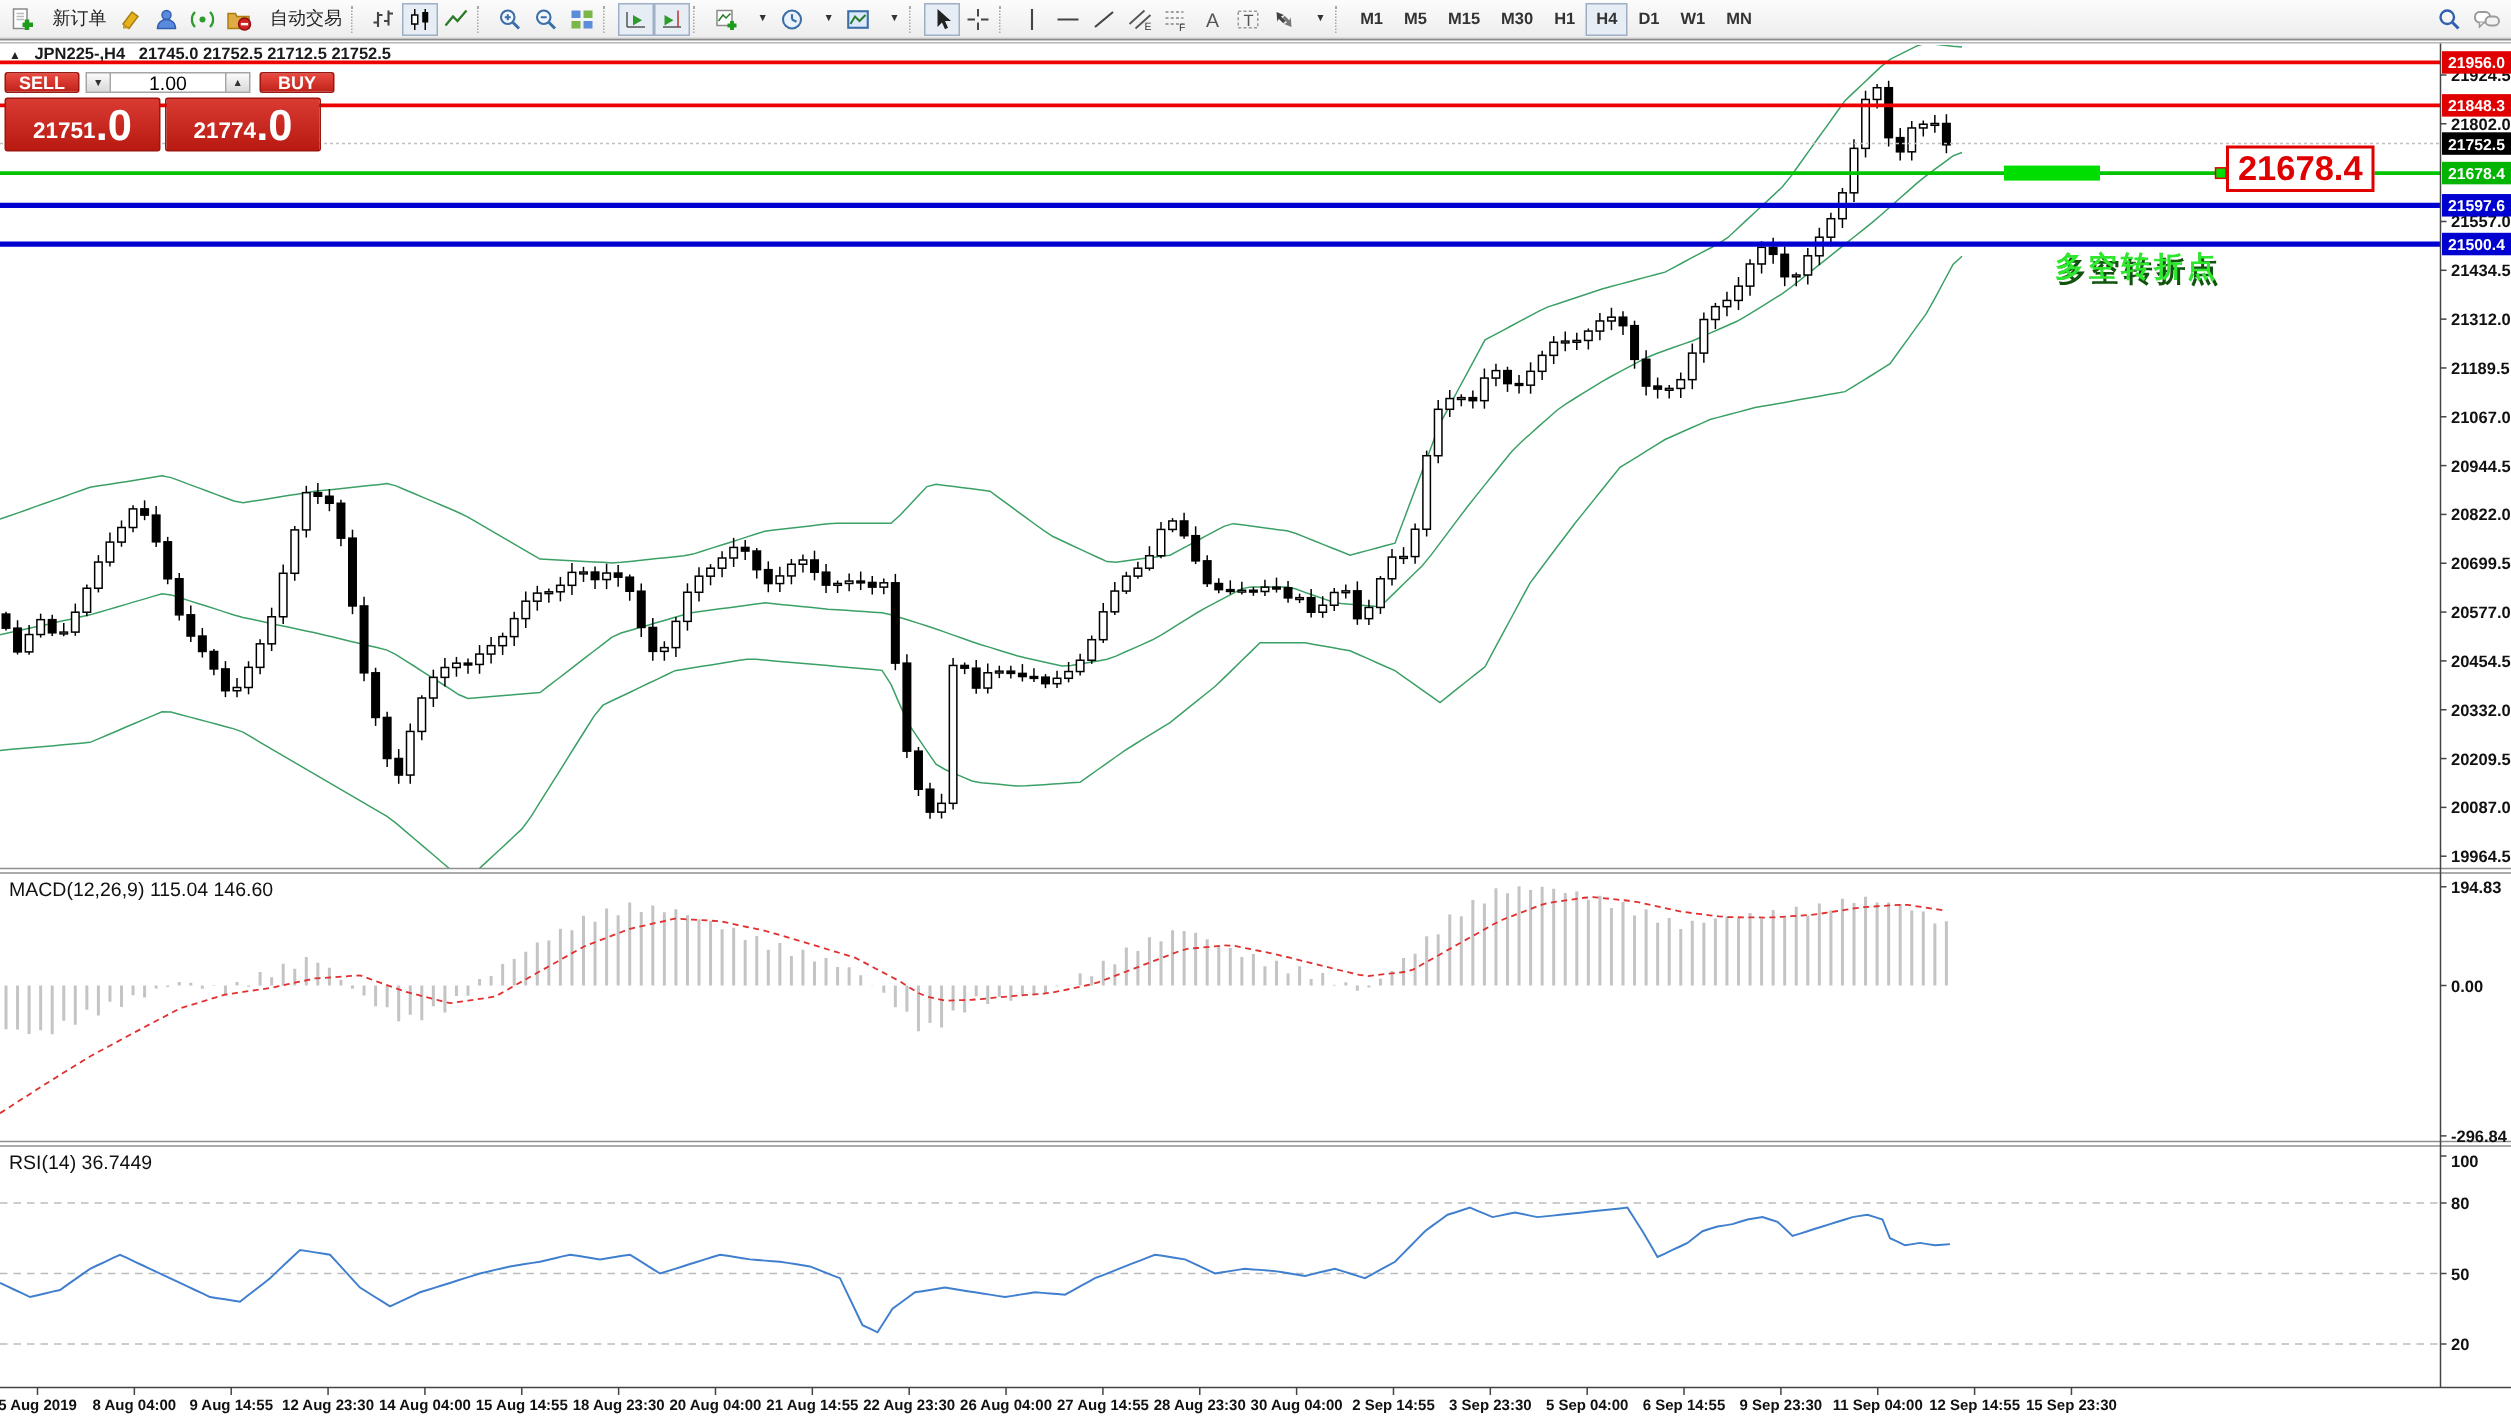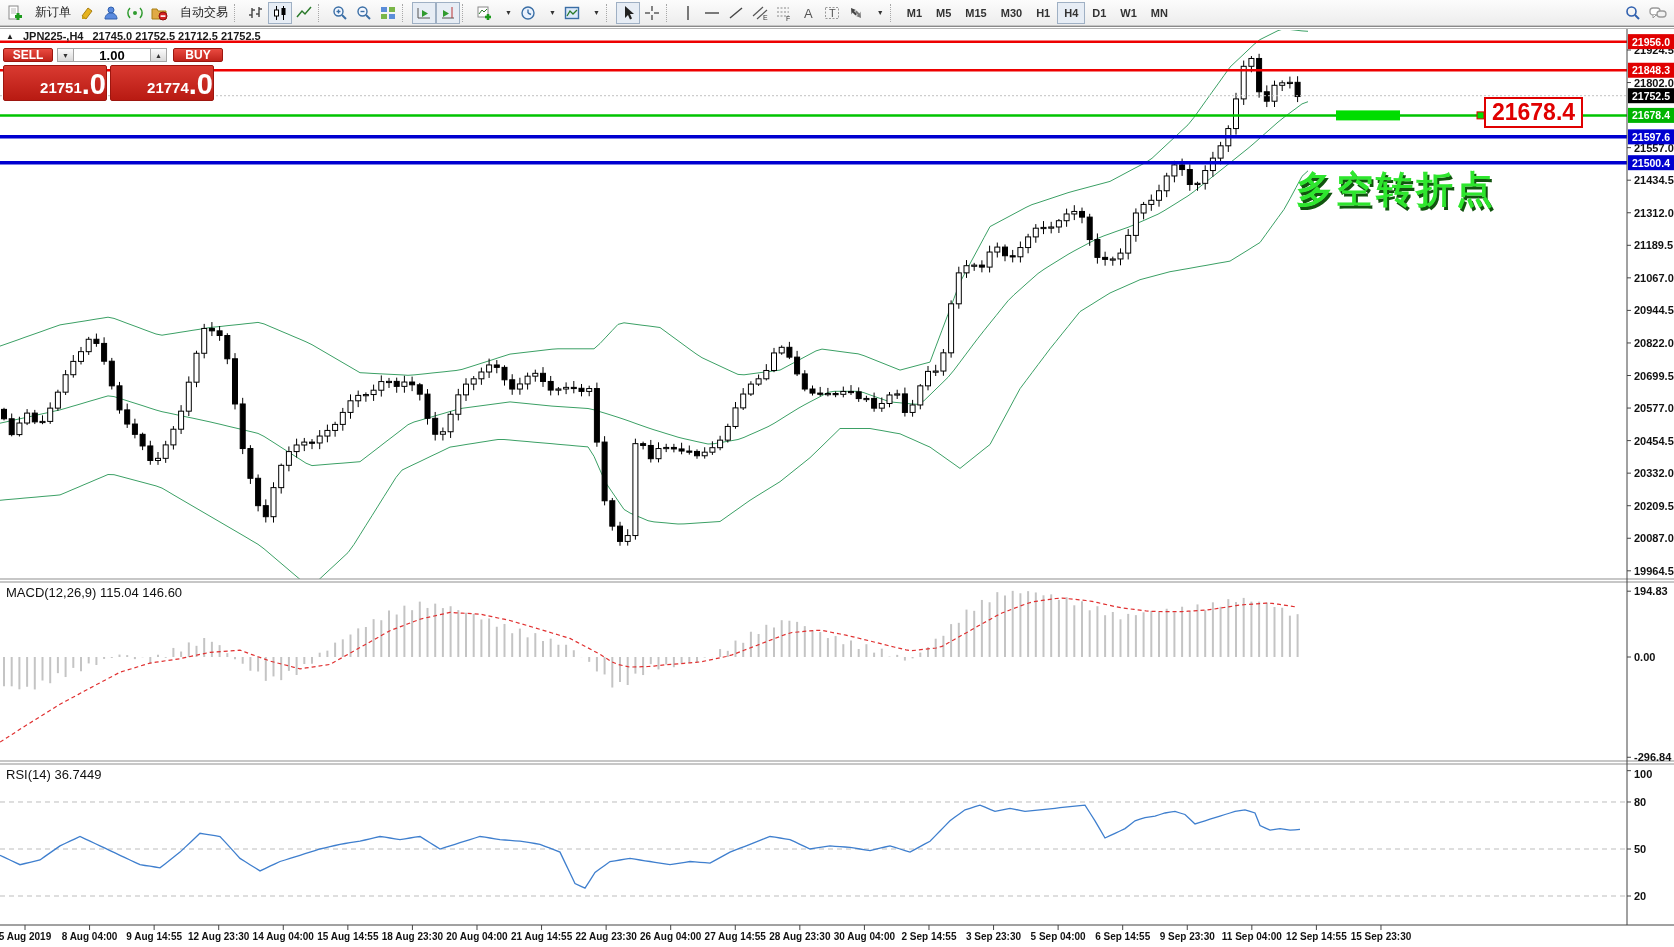--- a/index.html
+++ b/index.html
@@ -24,30 +24,30 @@
   .collapse{font-size:8px;color:#222}
   
   .trade-panel{position:absolute;left:3px;top:22px;z-index:6}
   .tp-row1{display:flex;height:14px;align-items:stretch}
   .btn-sell,.btn-buy{width:48px;background:linear-gradient(#ea4a40,#c0231b);color:#fff;font-size:12px;
       font-weight:bold;border:1px solid #9d160f;display:flex;align-items:center;justify-content:center;border-radius:2px}
   .btn-sell{margin-right:4px}.btn-buy{margin-left:6px}
   .spin{width:15px;background:linear-gradient(#fbfbfb,#d9d9d9);border:1px solid #a5a5a5;font-size:7px;
       display:flex;align-items:center;justify-content:center;color:#333}
   .vol{width:68px;border:1px solid #a5a5a5;border-left:none;border-right:none;text-align:center;
-      font-size:13px;font-weight:bold;font-family:inherit;padding:4px;background:#fff}
+      font-size:13px;font-weight:normal;font-family:inherit;padding:4px;background:#fff}
   .tp-row2{display:flex;margin-top:3px;gap:3px}
   .price-box{width:104px;height:36px;background:linear-gradient(#d93a31,#b81a12);color:#fff;border:1px solid #9d160f;
-      display:flex;align-items:flex-end;justify-content:flex-end;border-radius:2px;padding-bottom:1px;box-sizing:border-box}
+      display:flex;align-items:flex-end;justify-content:center;border-radius:2px;padding-bottom:1px;box-sizing:border-box}
   .p-small{font-size:15px;font-weight:bold;line-height:22px}
   .p-big{font-size:29px;font-weight:bold;line-height:29px}
   
   .price-callout{position:absolute;left:1484px;top:71px;width:95px;height:27px;border:2px solid #e00000;
       color:#e00000;background:#fff;font-size:23px;font-weight:bold;text-align:center;line-height:27px;z-index:7}
-  .cn-note{position:absolute;left:1296px;top:139px;width:184px;text-align:right;font-size:37px;font-weight:bold;
+  .cn-note{position:absolute;left:1296px;top:139px;width:184px;text-align:right;font-size:19px;font-weight:bold;
       color:#2ee62e;text-shadow:2px 3px 0 #11540f;letter-spacing:3px;white-space:nowrap;z-index:7}
   .ind-header{position:absolute;left:6px;font-size:13px;color:#111;z-index:5}
   #macd-h{top:559px}
   #rsi-h{top:741px}
   svg text{font-family:"Liberation Sans","DejaVu Sans",sans-serif}
   .ax{font-size:11px;font-weight:bold;fill:#111}
   .bd{font-size:10.5px;font-weight:bold;fill:#fff}
   .dt{font-size:10px;font-weight:bold;fill:#111}
 </style>
 </head>

